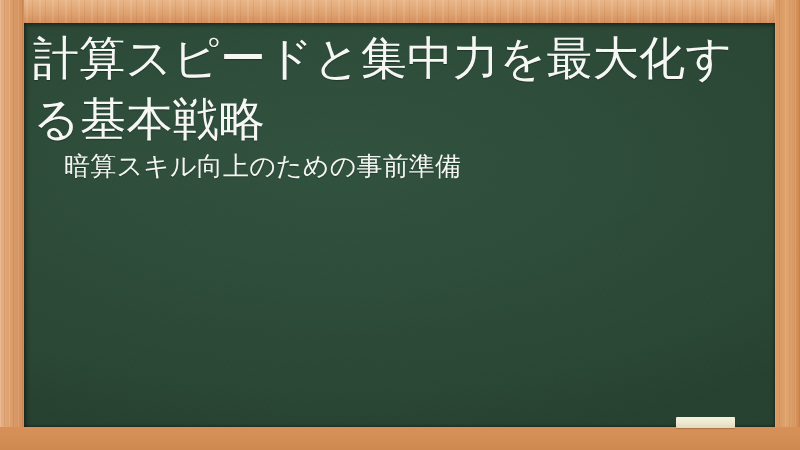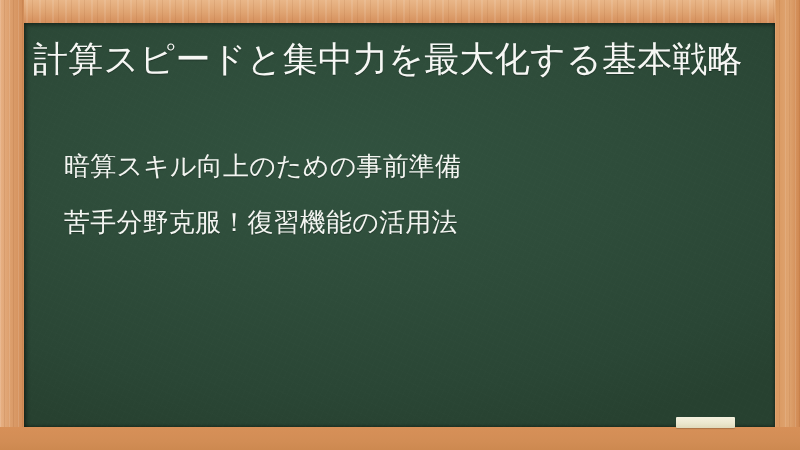--- a/index.html
+++ b/index.html
@@ -169,24 +169,24 @@
     left: 0;
     top: 0;
     right: 0;
     bottom: 0;
     padding: 0;
   }
 
   .title {
     position: absolute;
     left: 9px;
-    top: 13px;
+    top: 5px;
     width: 720px;
     margin: 0;
-    font-size: 35px;
+    font-size: 46px;
     line-height: 1.33;
     font-weight: 400;
     color: #f6f7f4;
     letter-spacing: 0.2px;
     text-shadow: 0 1px 1px rgba(0,0,0,0.30);
     white-space: pre-wrap;
   }
 
   .list {
     position: absolute;
@@ -233,20 +233,19 @@
   </div>
 
   <div class="board">
     <div class="board-grain"></div>
 
     <div class="content">
       <h1 class="title">計算スピードと集中力を最大化する基本戦略</h1>
 
       <ul class="list">
         <li class="list-item">暗算スキル向上のための事前準備</li>
-        <li class="list-item">苦手分野克服！復習機能の活用法</li>
       </ul>
     </div>
   </div>
 
   <div class="chalk-stick"></div>
 
 </div>
 
 </body></html>

